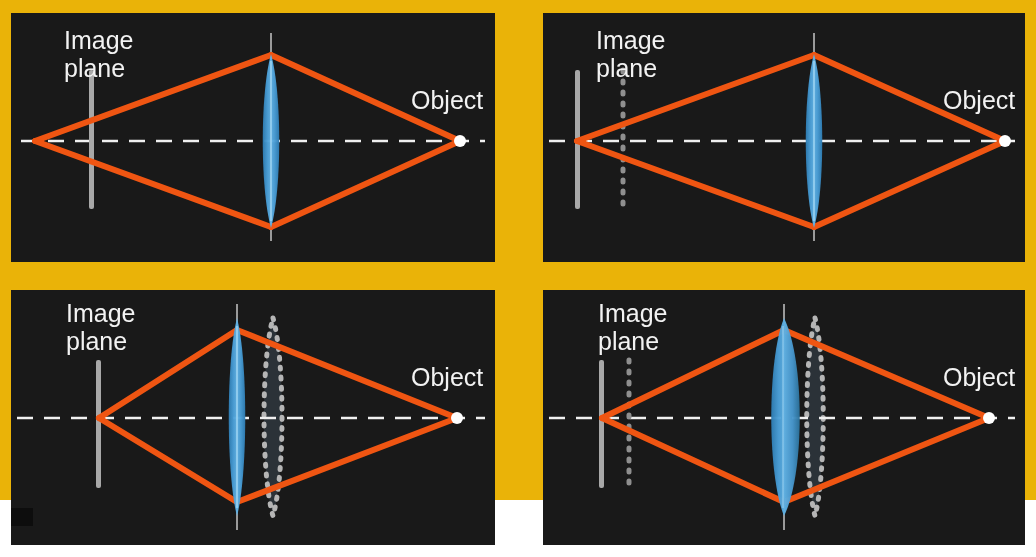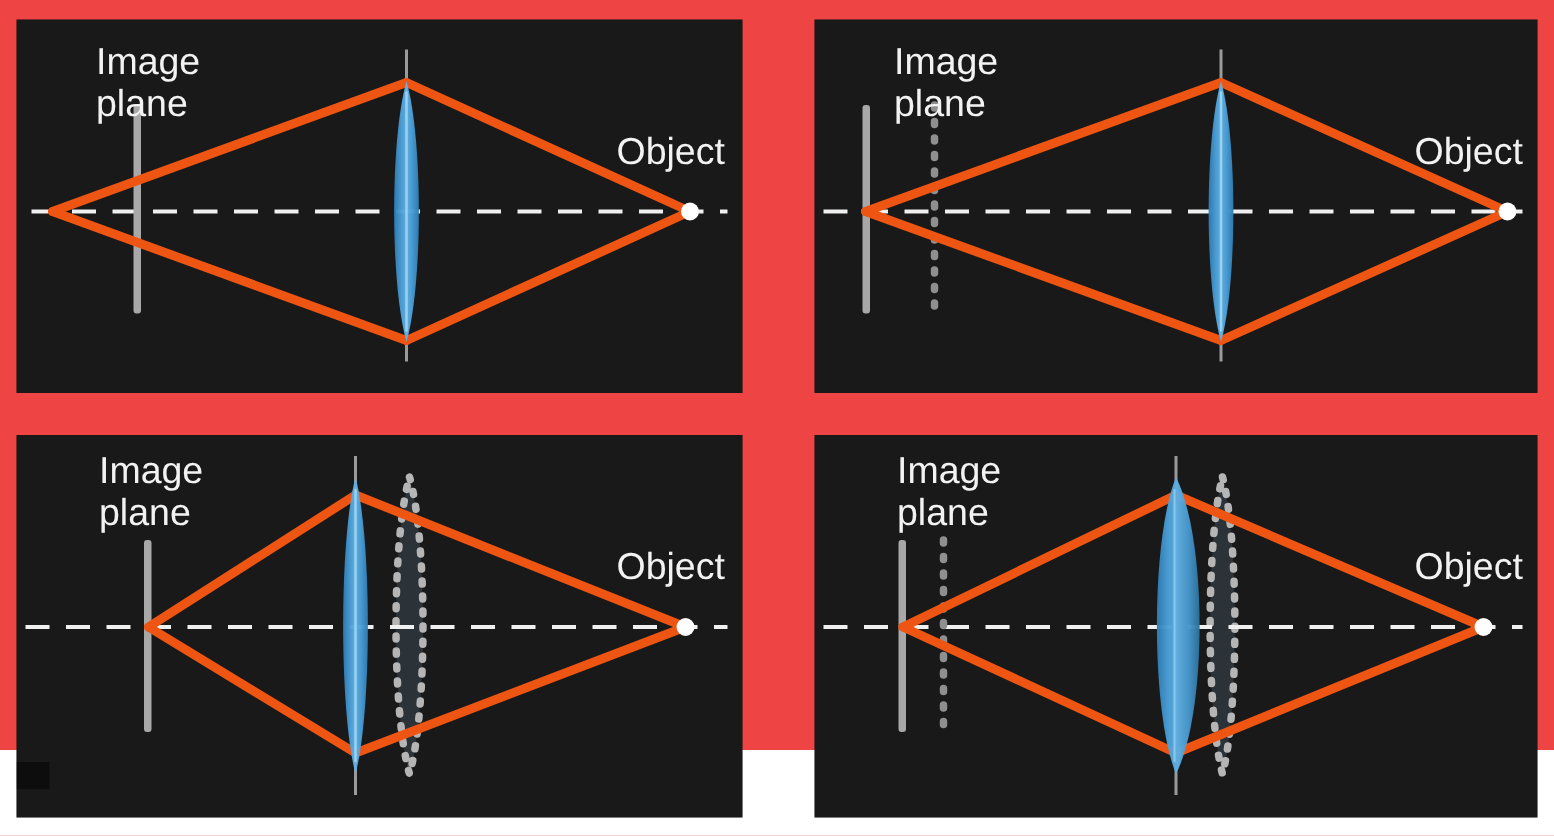--- a/index.html
+++ b/index.html
@@ -8,21 +8,21 @@
     background: #ffffff;
     width: 1036px;
     height: 557px;
     overflow: hidden;
     font-family: "Liberation Sans", sans-serif;
   }
   #figure-grid {
     position: relative;
     width: 1036px;
     height: 500px;
-    background: #ef4444;
+    background: #eab308;
   }
   .panel {
     position: absolute;
     background: #191919;
     overflow: hidden;
   }
   .panel svg {
     display: block;
   }
   .label-text {

